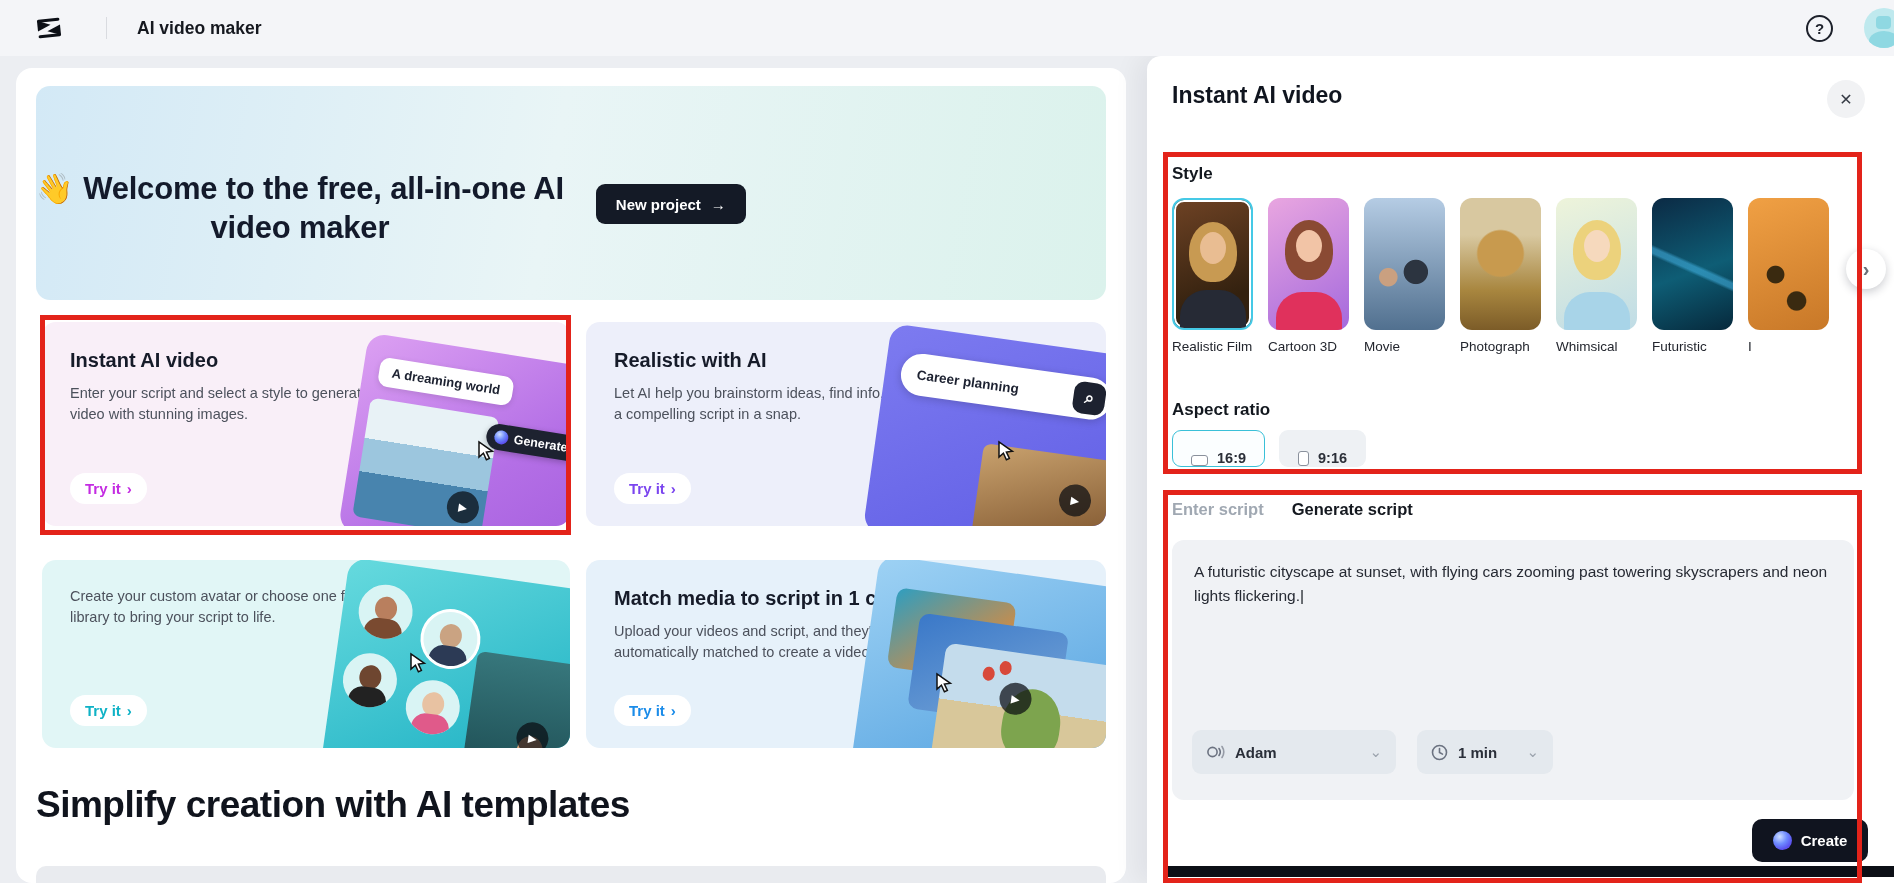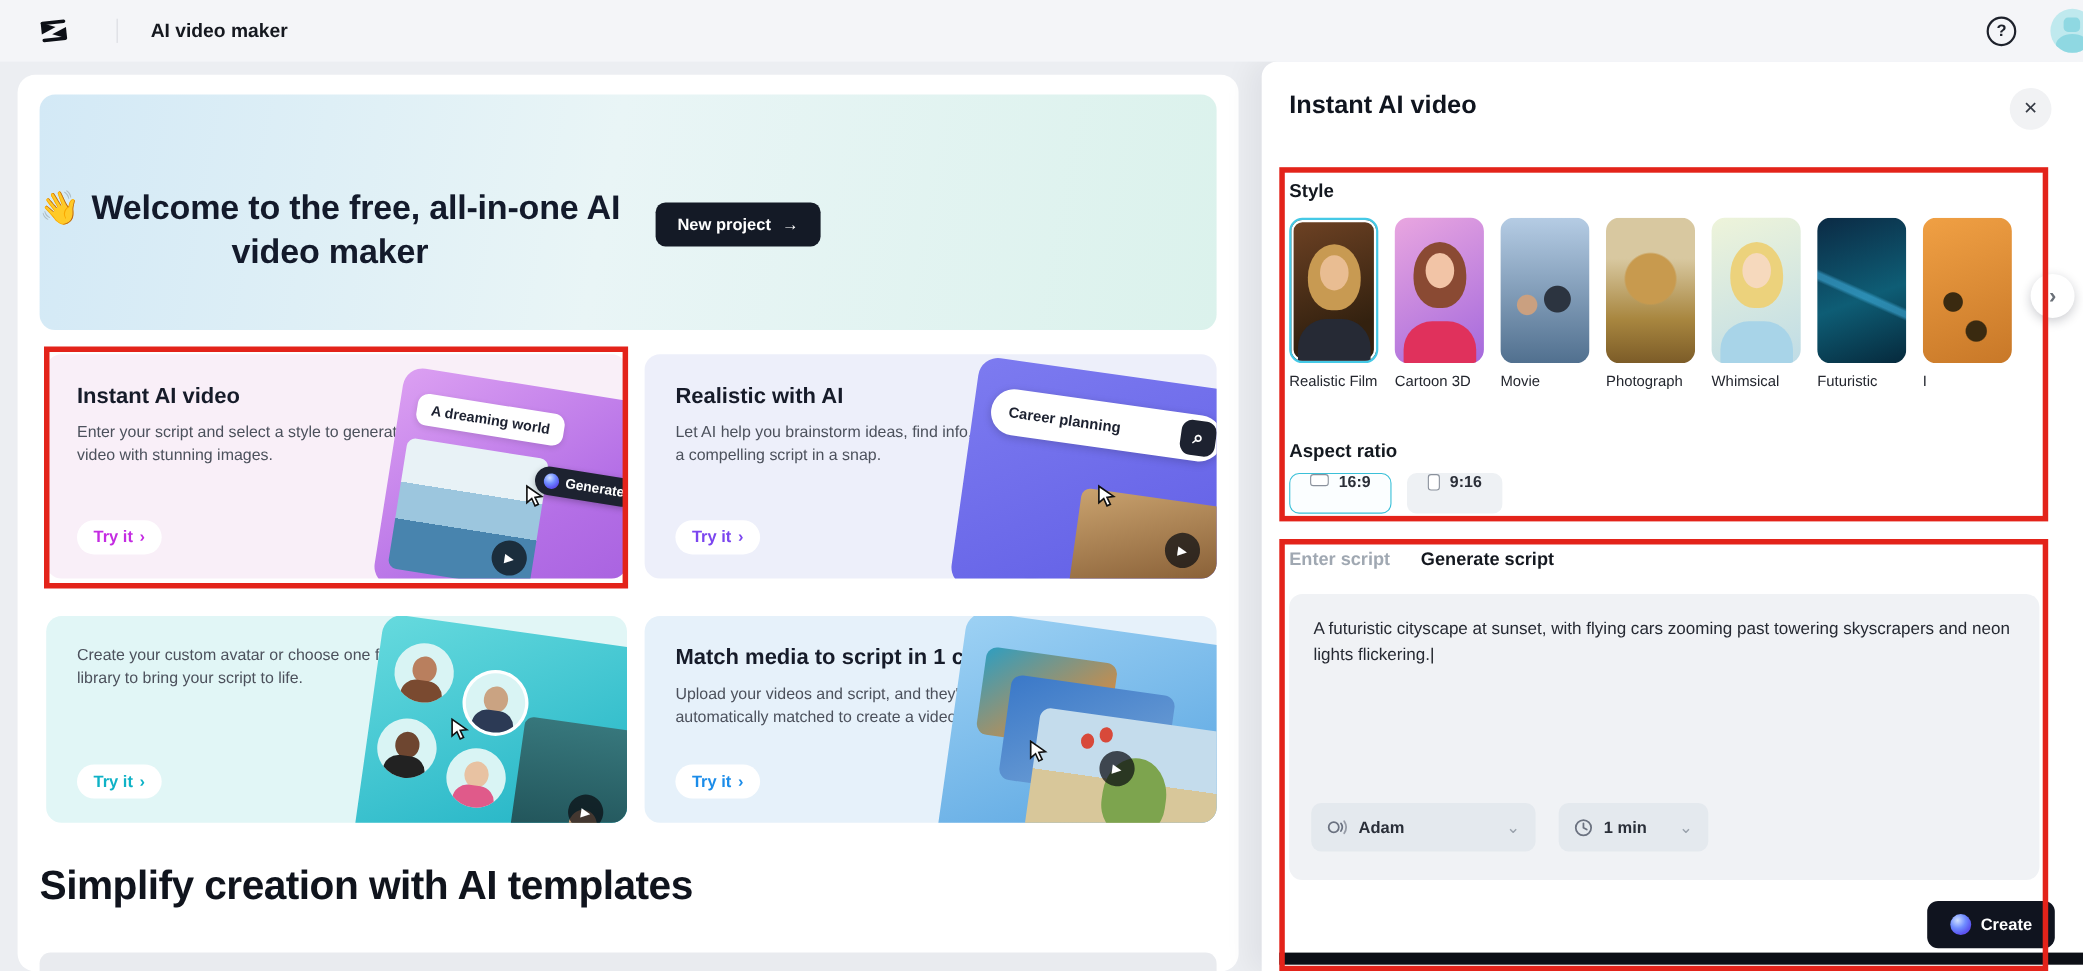--- a/index.html
+++ b/index.html
@@ -108,21 +108,21 @@
   .s5 .hair{background:#ecd27c;} .s5 .face{background:#f6d9bd;} .s5 .bod{background:#a8d4e8;}
   .s6 .sthumb { background:linear-gradient(24deg,transparent 0 44%,rgba(80,200,255,.45) 46% 49%,transparent 51%),linear-gradient(160deg,#0b2a44,#0e5d75 55%,#06293c); }
   .s7 .sthumb { background:linear-gradient(160deg,#e2c593,#b9935c); }
   .s7 .hair{background:#f4f1ea;} .s7 .face{background:#caa177;} .s7 .bod{background:#3a5aa8;}
   .s8 .sthumb { background:radial-gradient(circle at 34% 58%,#3a2a10 0 9%,transparent 10%),radial-gradient(circle at 60% 78%,#3a2a10 0 8%,transparent 9%),linear-gradient(160deg,#f0a044,#c87828); }
 
   .scroll-next { position:absolute; left:1846px; top:249px; width:40px; height:40px; border-radius:50%; background:#fff; border:none; box-shadow:0 3px 10px rgba(20,24,40,.22); color:#6a7078; font-size:20px; font-weight:700; display:flex; align-items:center; justify-content:center; cursor:pointer; z-index:5; }
 
   .aspect-label { top:344px; }
   .aspect-row { position:absolute; left:25px; top:374px; display:flex; gap:14px; }
-  .aspect-btn { height:37px; padding:0 18px; border-radius:9px; display:inline-flex; align-items:flex-start; gap:9px; font-size:14.5px; font-weight:600; color:#2b2f38; background:#eef1f4; border:1.5px solid transparent; cursor:pointer; font-family:inherit; }
+  .aspect-btn { height:37px; padding:0 18px; border-radius:9px; display:inline-flex; align-items:flex-end; gap:9px; font-size:14.5px; font-weight:600; color:#2b2f38; background:#eef1f4; border:1.5px solid transparent; cursor:pointer; font-family:inherit; }
   .aspect-btn.sel { background:#fbfeff; border-color:#3ac0d8; }
   .ratio-ic { border:1.8px solid #8a919c; border-radius:3px; background:#fff; }
   .ic-169 { width:17px; height:11px; }
   .ic-916 { width:11px; height:15px; }
 
   .tabs { position:absolute; left:25px; top:444px; display:flex; gap:28px; align-items:baseline; }
   .tab { font-size:16.5px; font-weight:700; cursor:pointer; background:none; border:none; font-family:inherit; }
   .tab.inactive { color:#a0a8b2; }
   .tab.active { color:#14181f; }
 

